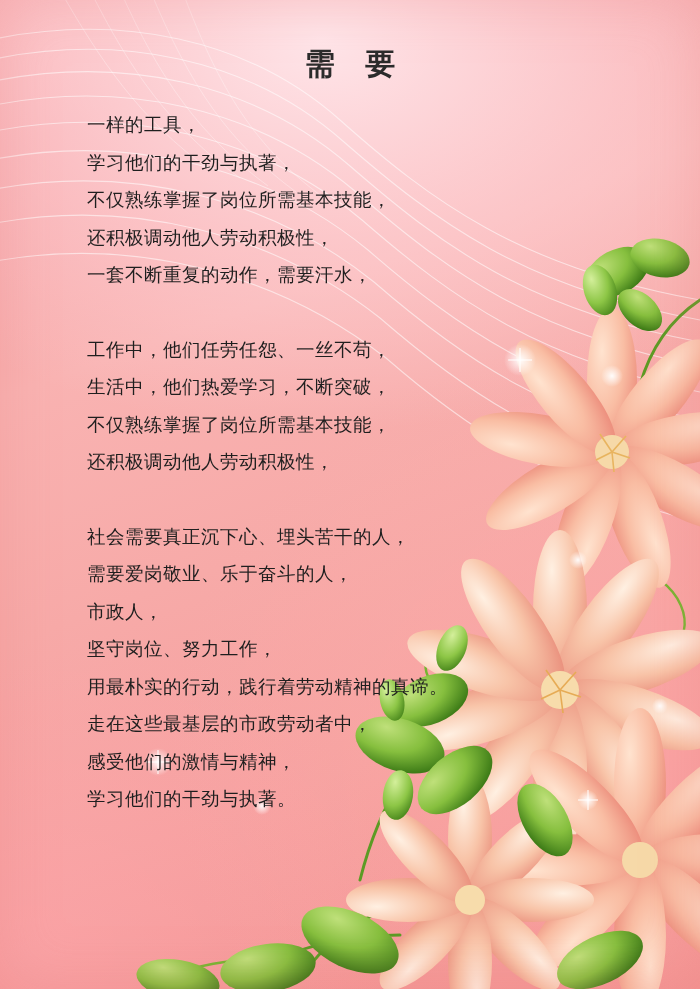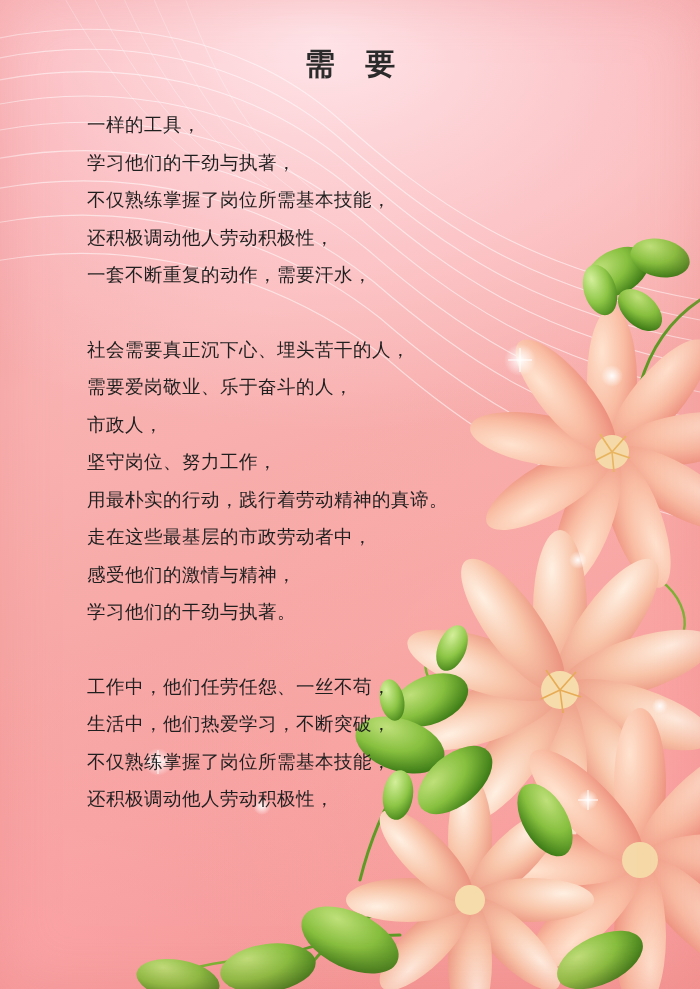--- a/index.html
+++ b/index.html
@@ -262,31 +262,31 @@
 
     <div class="stanza">
       <div class="line">一样的工具，</div>
       <div class="line">学习他们的干劲与执著，</div>
       <div class="line">不仅熟练掌握了岗位所需基本技能，</div>
       <div class="line">还积极调动他人劳动积极性，</div>
       <div class="line">一套不断重复的动作，需要汗水，</div>
     </div>
 
     <div class="stanza">
+      <div class="line">工作中，他们任劳任怨、一丝不苟，</div>
+      <div class="line">生活中，他们热爱学习，不断突破，</div>
+      <div class="line">不仅熟练掌握了岗位所需基本技能，</div>
+      <div class="line">还积极调动他人劳动积极性，</div>
+    </div>
+
+    <div class="stanza">
       <div class="line">社会需要真正沉下心、埋头苦干的人，</div>
       <div class="line">需要爱岗敬业、乐于奋斗的人，</div>
       <div class="line">市政人，</div>
       <div class="line">坚守岗位、努力工作，</div>
       <div class="line">用最朴实的行动，践行着劳动精神的真谛。</div>
       <div class="line">走在这些最基层的市政劳动者中，</div>
       <div class="line">感受他们的激情与精神，</div>
       <div class="line">学习他们的干劲与执著。</div>
     </div>
 
-    <div class="stanza">
-      <div class="line">工作中，他们任劳任怨、一丝不苟，</div>
-      <div class="line">生活中，他们热爱学习，不断突破，</div>
-      <div class="line">不仅熟练掌握了岗位所需基本技能，</div>
-      <div class="line">还积极调动他人劳动积极性，</div>
-    </div>
-
   </div>
 </div>
 
 </body></html>

